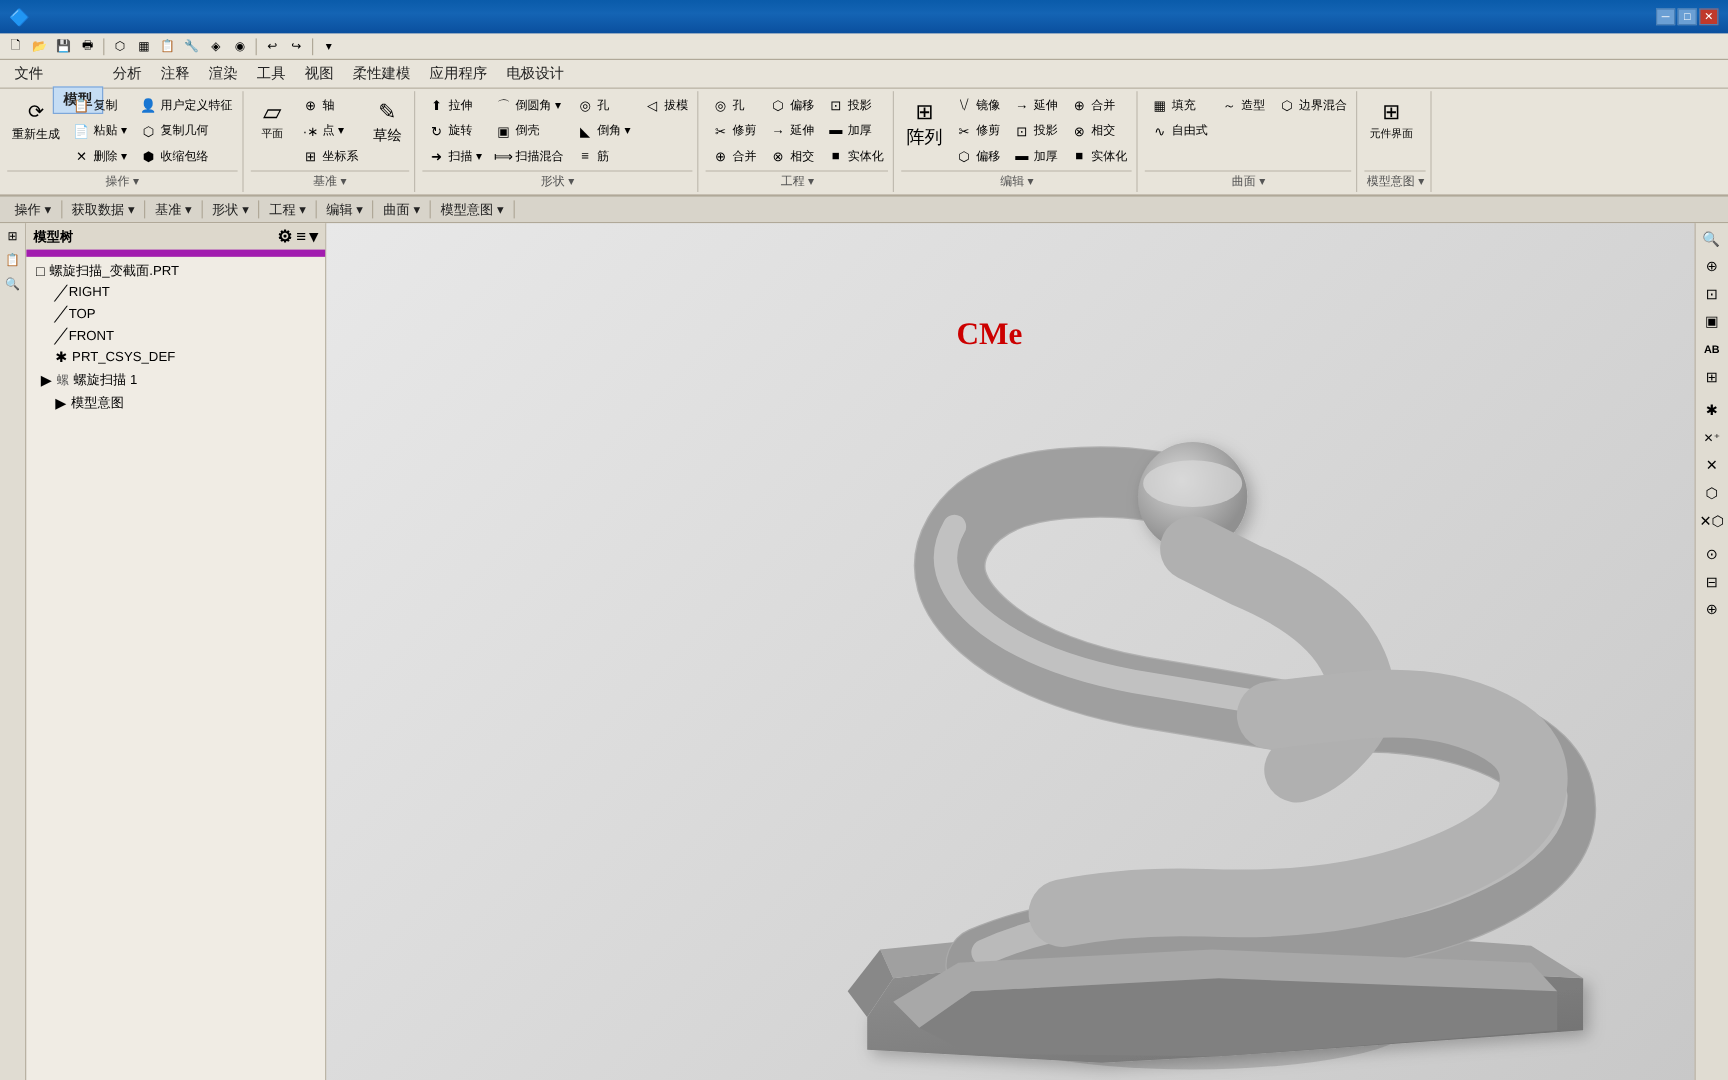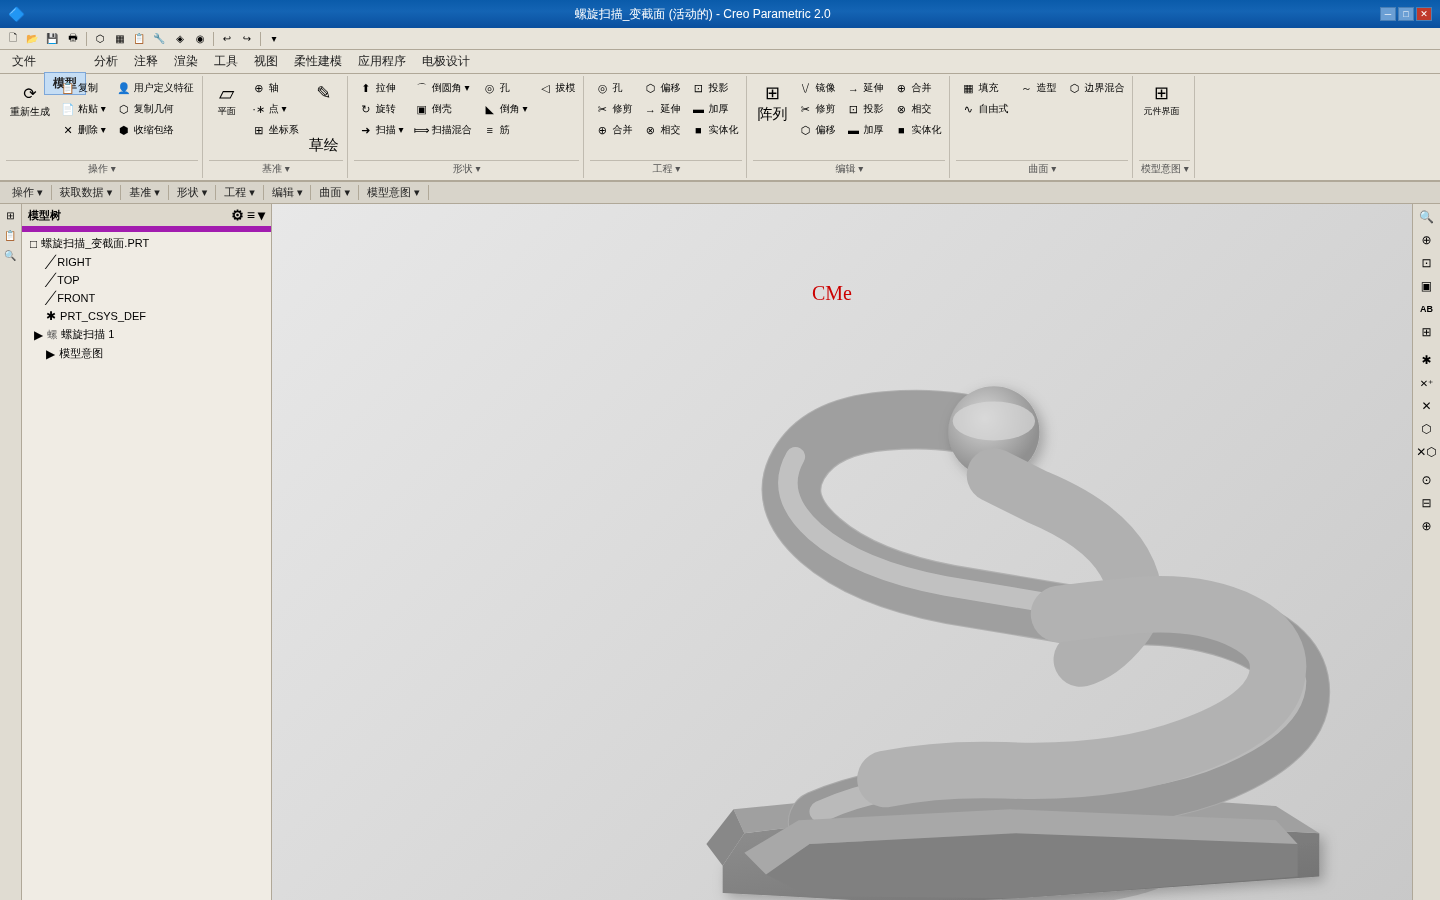--- a/index.html
+++ b/index.html
@@ -66,30 +66,29 @@
     
     #viewport { flex: 1; background: linear-gradient(135deg, #e8e8e8 0%, #c8c8c8 100%); position: relative; overflow: hidden; }
 
     
     #right-toolbar { width: 28px; background: #e0dcd2; border-left: 1px solid #b0a898; display: flex; flex-direction: column; align-items: center; padding: 2px 0; gap: 1px; }
     .rt-btn { width: 22px; height: 22px; display: flex; align-items: center; justify-content: center; font-size: 12px; cursor: pointer; border: 1px solid transparent; }
 
     
     #model-svg { width: 100%; height: 100%; }
 
-    .cme-label { position: absolute; top: 78px; right: 560px; color: #cc0000; font-size: 20px; font-weight: normal; font-family: serif; pointer-events: none; }
+    .cme-label { position: absolute; top: 78px; right: 560px; color: #cc0000; font-size: 26px; font-weight: bold; font-family: serif; pointer-events: none; }
   </style>
 </head>
 <body>
 
 <div id="titlebar">
   <div style="display:flex;gap:2px;">
     <span style="font-size:14px;">🔷</span>
   </div>
-  <div class="title">螺旋扫描_变截面 (活动的) - Creo Parametric 2.0</div>
   <div class="win-controls">
     <span>─</span>
     <span>□</span>
     <span style="background:#c0392b;">✕</span>
   </div>
 </div>
 
 <div id="quickaccess">
   <span class="qa-btn">🗋</span>
   <span class="qa-btn">📂</span>
@@ -178,21 +177,21 @@
             <div class="rb-icon-sm">·∗</div>
             <span>点 ▾</span>
           </div>
           <div class="rb-btn-sm">
             <div class="rb-icon-sm">⊞</div>
             <span>坐标系</span>
           </div>
         </div>
         <div class="rb-btn">
           <div class="rb-icon" style="font-size:18px;">✎</div>
-          <span style="font-size:15px;margin-top:31px;">草绘</span>
+          <span style="font-size:12px;">草绘</span>
         </div>
       </div>
       <div class="ribbon-group-label">基准 ▾</div>
     </div>
 
     <div class="ribbon-group">
       <div class="ribbon-group-buttons">
         <div class="rb-col">
           <div class="rb-btn-sm">
             <div class="rb-icon-sm">⬆</div>

